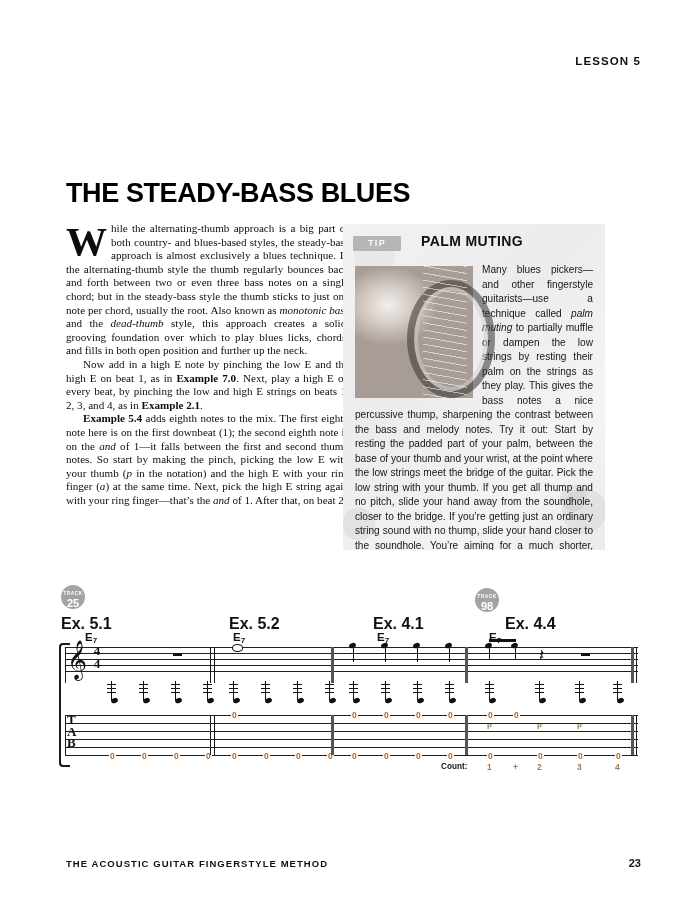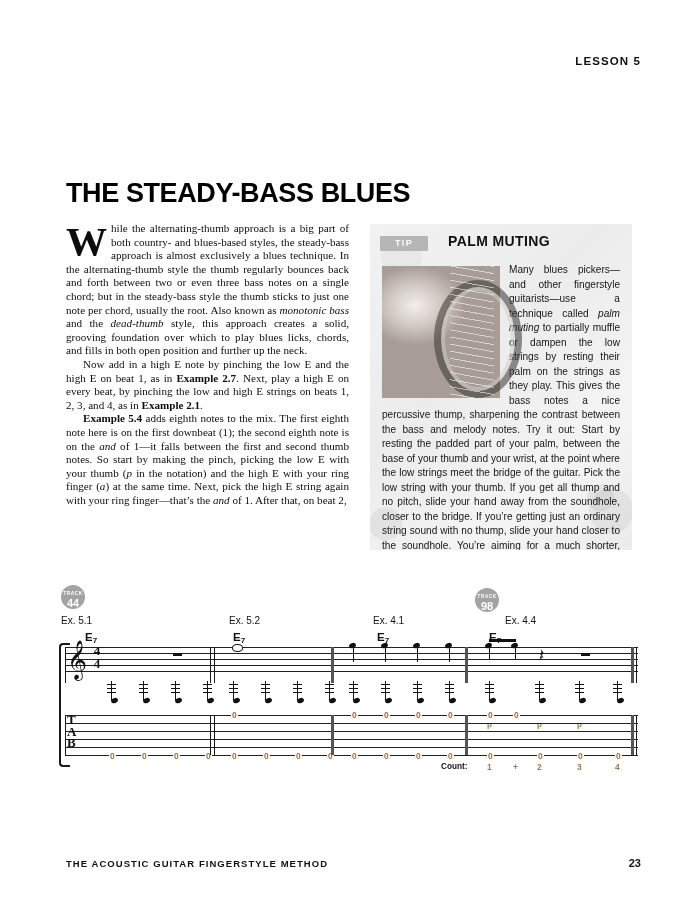--- a/index.html
+++ b/index.html
@@ -22,21 +22,21 @@
     -webkit-hyphens:auto;hyphens:auto;}
   .body-col p{margin:0;text-indent:17px;}
   .body-col p.first{text-indent:0;}
   .dropcap{float:left;font-size:41px;line-height:33px;
     font-family:"Liberation Serif", serif;font-weight:bold;
     padding:2px 4px 0 0;margin-top:1px;}
   .body-col i{font-style:italic;}
   .body-col b{font-weight:bold;}
 
   
-  .tip-box{position:absolute;left:370px;top:224px;width:262px;height:326px;
+  .tip-box{position:absolute;left:343px;top:224px;width:262px;height:326px;
     background:
       radial-gradient(circle at 88% 84%, rgba(150,150,150,.16) 0 13px, rgba(0,0,0,0) 14px),
       radial-gradient(circle at 92% 88%, rgba(140,140,140,.13) 0 22px, rgba(0,0,0,0) 23px),
       radial-gradient(circle at 6% 92%, rgba(150,150,150,.14) 0 16px, rgba(0,0,0,0) 17px),
       radial-gradient(circle at 12% 10%, rgba(160,160,160,.10) 0 20px, rgba(0,0,0,0) 21px),
       linear-gradient(135deg,#f2f2f2 0%,#ececec 40%,#f4f4f4 75%,#ebebeb 100%);
     overflow:hidden;}
   .tip-head{position:relative;height:26px;margin:9px 0 4px 0;}
   .tip-badge{position:absolute;left:10px;top:3px;width:48px;height:15px;
     background:#b6b6b6;border-radius:1px;
@@ -70,21 +70,21 @@
 
   .track-badge{position:absolute;width:24px;height:24px;border-radius:50%;
     background:#a3a3a3;color:#fff;text-align:center;
     font-family:"Liberation Sans", sans-serif;}
   .track-badge .tl{display:block;font-size:5px;font-weight:bold;
     letter-spacing:.4px;line-height:9px;padding-top:4px;opacity:.95;}
   .track-badge .tn{display:block;font-size:11px;font-weight:bold;
     line-height:10px;}
 
   .ex-label{position:absolute;font-family:"Liberation Sans", sans-serif;
-    font-weight:normal;font-size:10px;color:#111;}
+    font-weight:bold;font-size:16px;color:#111;}
   .chord{position:absolute;font-family:"Liberation Sans", sans-serif;
     font-weight:bold;font-size:11.5px;color:#111;}
   .chord sub{font-size:8px;font-weight:bold;vertical-align:baseline;
     position:relative;top:2px;}
 
   .staff{position:absolute;left:10px;top:62px;width:573px;height:36px;}
   .staff .ln,.tab .ln{position:absolute;left:0;width:100%;height:1px;
     background:#202020;}
   .tab{position:absolute;left:10px;top:130px;width:573px;height:44px;}
 
@@ -147,21 +147,21 @@
 <body>
 
 <div class="lesson-head">LESSON 5</div>
 
 <h1 class="page-title">THE STEADY-BASS BLUES</h1>
 
 <div class="body-col">
   <p class="first">
     <span class="dropcap">W</span><span>hile the alternating-thumb approach is a big part of both country- and blues-based styles, the steady-bass approach is almost exclusively a blues technique. In the alternating-thumb style the thumb regularly bounces back and forth between two or even three bass notes on a single chord; but in the steady-bass style the thumb sticks to just one note per chord, usually the root. Also known as </span><i>monotonic bass</i><span> and the </span><i>dead-thumb</i><span> style, this approach creates a solid, grooving foundation over which to play blues licks, chords, and fills in both open position and further up the neck.</span>
   </p>
-  <p><span>Now add in a high E note by pinching the low E and the high E on beat 1, as in </span><b>Example 2.7</b><span>. Next, play a high E on every beat, by pinching the low and high E strings on beats 1, 2, 3, and 4, as in </span><b>Example 2.1</b><span>.</span></p>
+  <p><span>Now add in a high E note by pinching the low E and the high E on beat 1, as in </span><b>Example 7.0</b><span>. Next, play a high E on every beat, by pinching the low and high E strings on beats 1, 2, 3, and 4, as in </span><b>Example 2.1</b><span>.</span></p>
   <p><b>Example 5.4</b><span> adds eighth notes to the mix. The first eighth note here is on the first downbeat (1); the second eighth note is on the </span><i>and</i><span> of 1—it falls between the first and second thumb notes. So start by making the pinch, picking the low E with your thumb (</span><i>p</i><span> in the notation) and the high E with your ring finger (</span><i>a</i><span>) at the same time. Next, pick the high E string again with your ring finger—that’s the </span><i>and</i><span> of 1. After that, on beat 2,</span></p>
 </div>
 
 <aside class="tip-box">
   <div class="tip-head">
     <div class="tip-badge">TIP</div>
     <div class="tip-title">PALM MUTING</div>
   </div>
   <div class="tip-body">
     <div class="tip-photo">
@@ -169,21 +169,21 @@
       <div class="strings"></div>
     </div>
     <span>Many blues pickers—and other fingerstyle guitarists—use a technique called </span><i>palm muting</i><span> to partially muffle or dampen the low strings by resting their palm on the strings as they play. This gives the bass notes a nice percussive thump, sharpening the contrast between the bass and melody notes. Try it out: Start by resting the padded part of your palm, between the base of your thumb and your wrist, at the point where the low strings meet the bridge of the guitar. Pick the low string with your thumb. If you get all thump and no pitch, slide your hand away from the soundhole, closer to the bridge. If you’re getting just an ordinary string sound with no thump, slide your hand closer to the soundhole. You’re aiming for a much shorter, drier version of the note you’re picking, but you still want to hear the actual note being played.</span>
   </div>
 </aside>
 
 <div class="notation">
 
   <div class="track-badge" style="left:6px;top:0px;">
     <span class="tl">TRACK</span>
-    <span class="tn">44</span>
+    <span class="tn">25</span>
   </div>
 
   <div class="track-badge" style="left:420px;top:3px;">
     <span class="tl">TRACK</span>
     <span class="tn">98</span>
   </div>
 
   <div class="ex-label" style="left:6px;top:30px;">Ex. 5.1</div>
   <div class="ex-label" style="left:174px;top:30px;">Ex. 5.2</div>
   <div class="ex-label" style="left:318px;top:30px;">Ex. 4.1</div>

